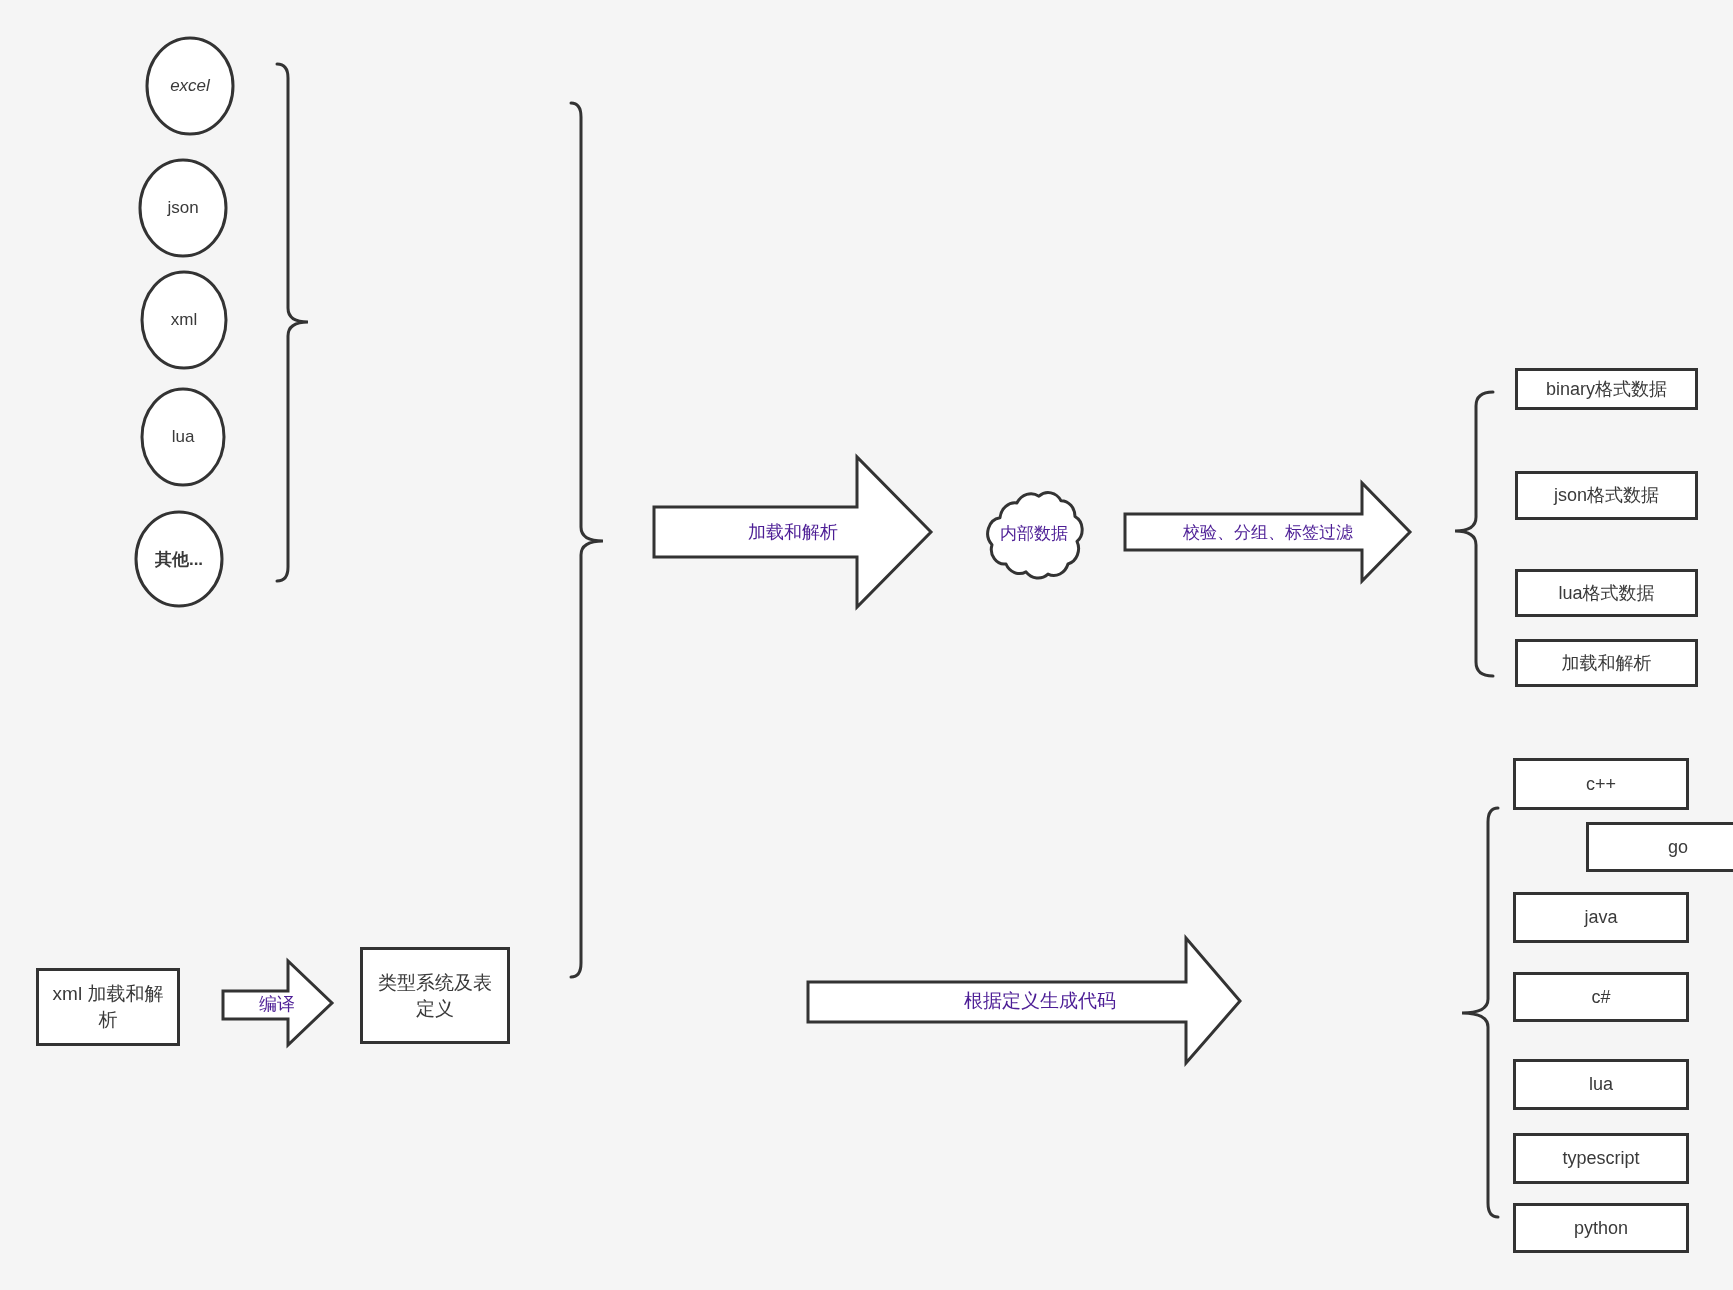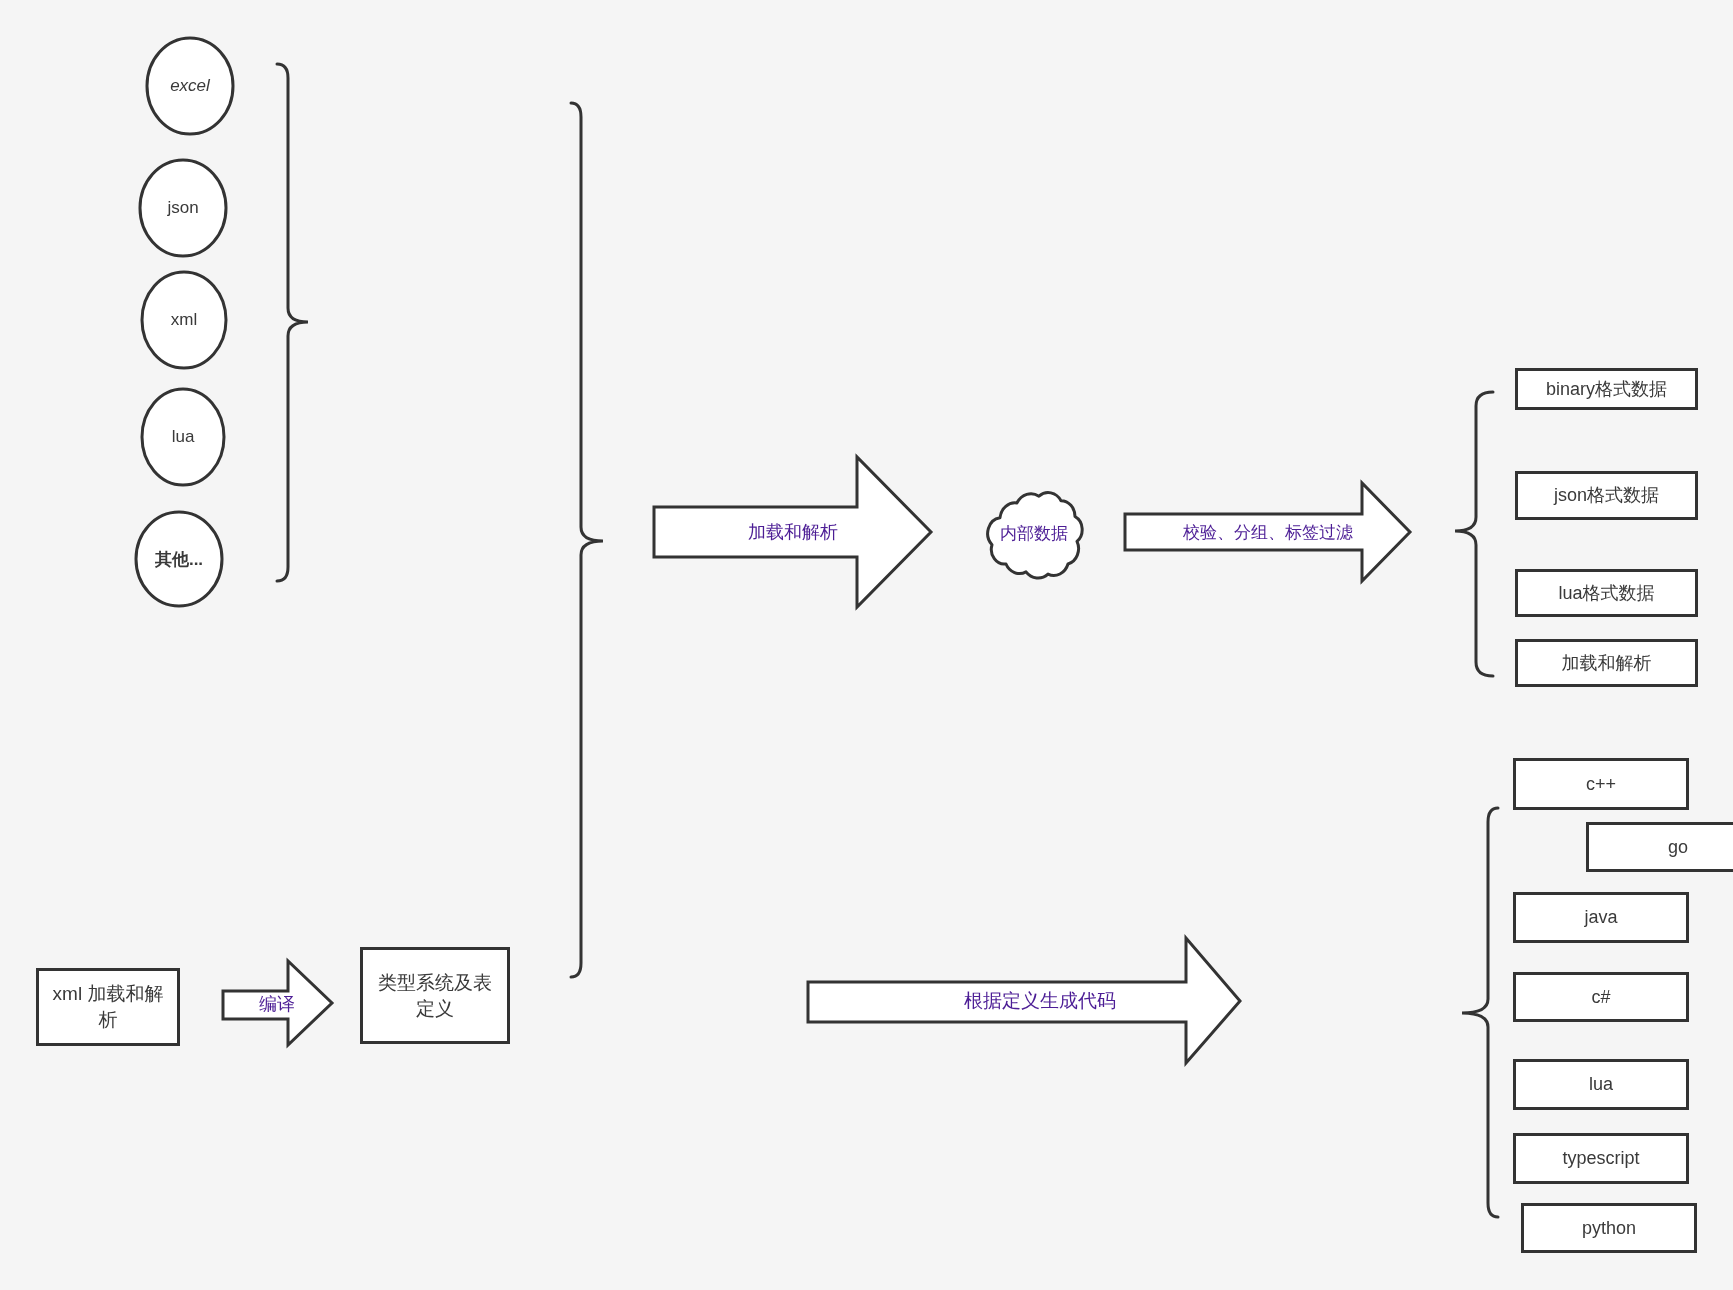--- a/index.html
+++ b/index.html
@@ -115,21 +115,21 @@
   </div>
   <div class="box" style="left:1513px;top:972px;width:176px;height:50px;">
     <span>c#</span>
   </div>
   <div class="box" style="left:1513px;top:1059px;width:176px;height:51px;">
     <span>lua</span>
   </div>
   <div class="box" style="left:1513px;top:1133px;width:176px;height:51px;">
     <span>typescript</span>
   </div>
-  <div class="box" style="left:1513px;top:1203px;width:176px;height:50px;margin-left:8px;">
+  <div class="box" style="left:1513px;top:1203px;width:176px;height:50px;">
     <span>python</span>
   </div>
 
   <div class="box" style="left:36px;top:968px;width:144px;height:78px;font-size:19px;">
     <span class="wrap-narrow">xml 加载和解析</span>
   </div>
 
   <div class="box rounded" style="left:360px;top:947px;width:150px;height:97px;font-size:19px;">
     <span class="wrap-mid">类型系统及表定义</span>
   </div>

